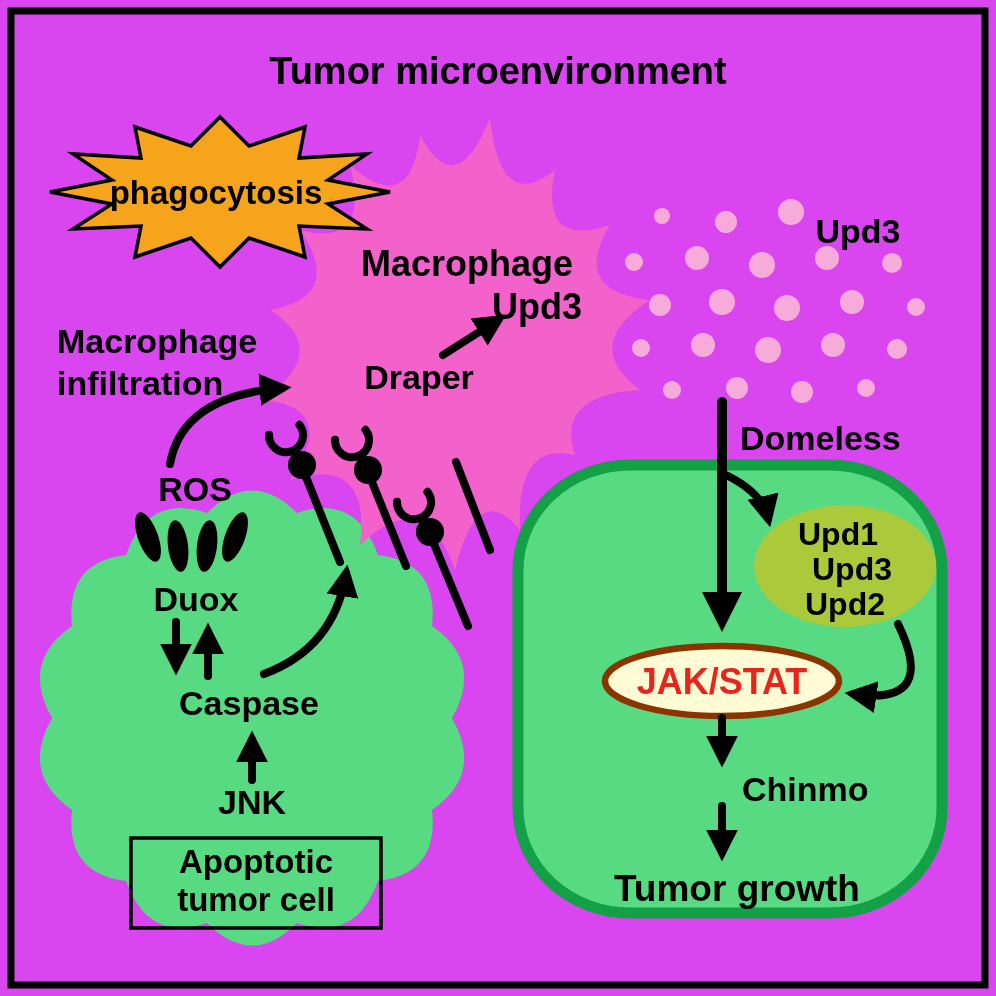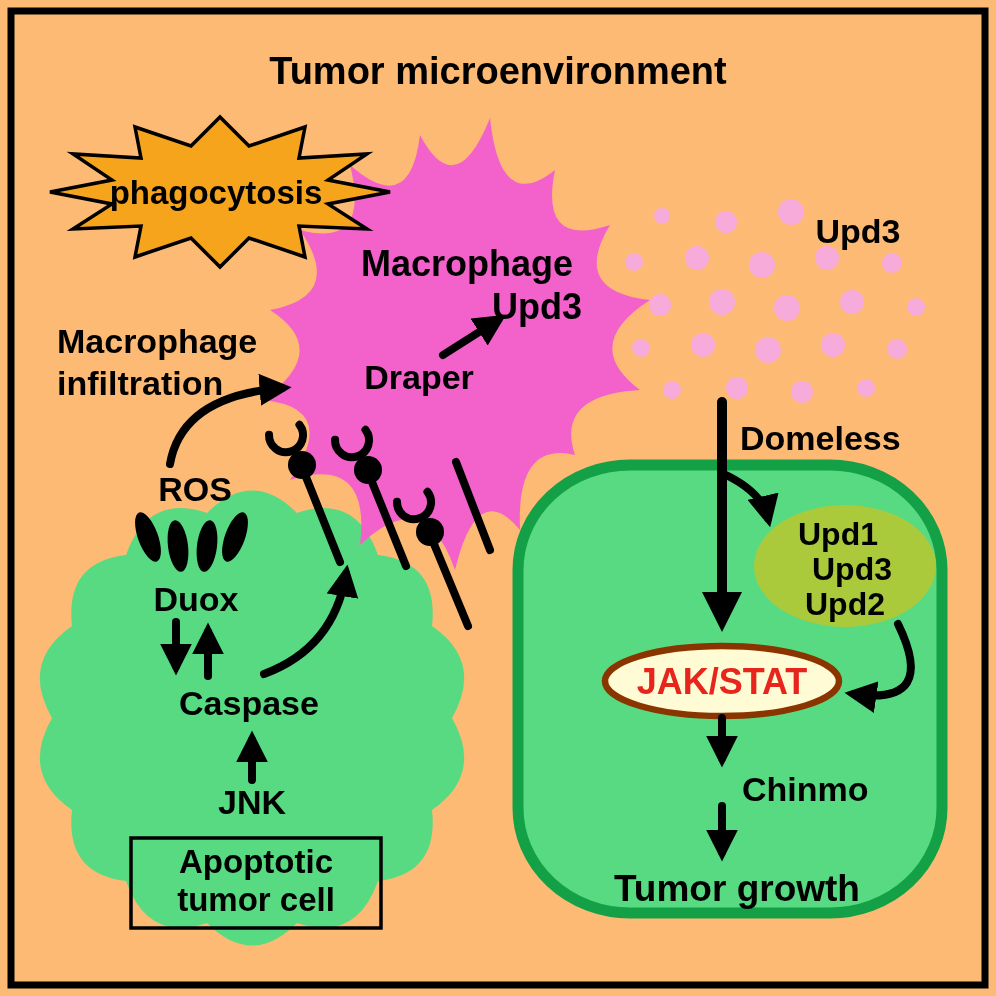--- a/index.html
+++ b/index.html
@@ -1,16 +1,16 @@
 <!DOCTYPE html>
 <html><head>
 <meta charset="utf-8">
 <style>
   html, body { margin: 0; padding: 0; background: #ffffff; }
-  .stage { width: 996px; height: 996px; position: relative; background: #fdba74; }
+  .stage { width: 996px; height: 996px; position: relative; background: #d946ef; }
   svg { display: block; }
   svg text { font-family: "Liberation Sans", sans-serif; font-weight: bold; }
 </style>
 </head>
 <body>
 
 <div class="stage">
 <svg viewBox="0 0 996 996" width="996" height="996">
   <defs>
     <marker id="ah" viewBox="0 0 10 10" refX="7" refY="5" markerWidth="4" markerHeight="4" orient="auto">

